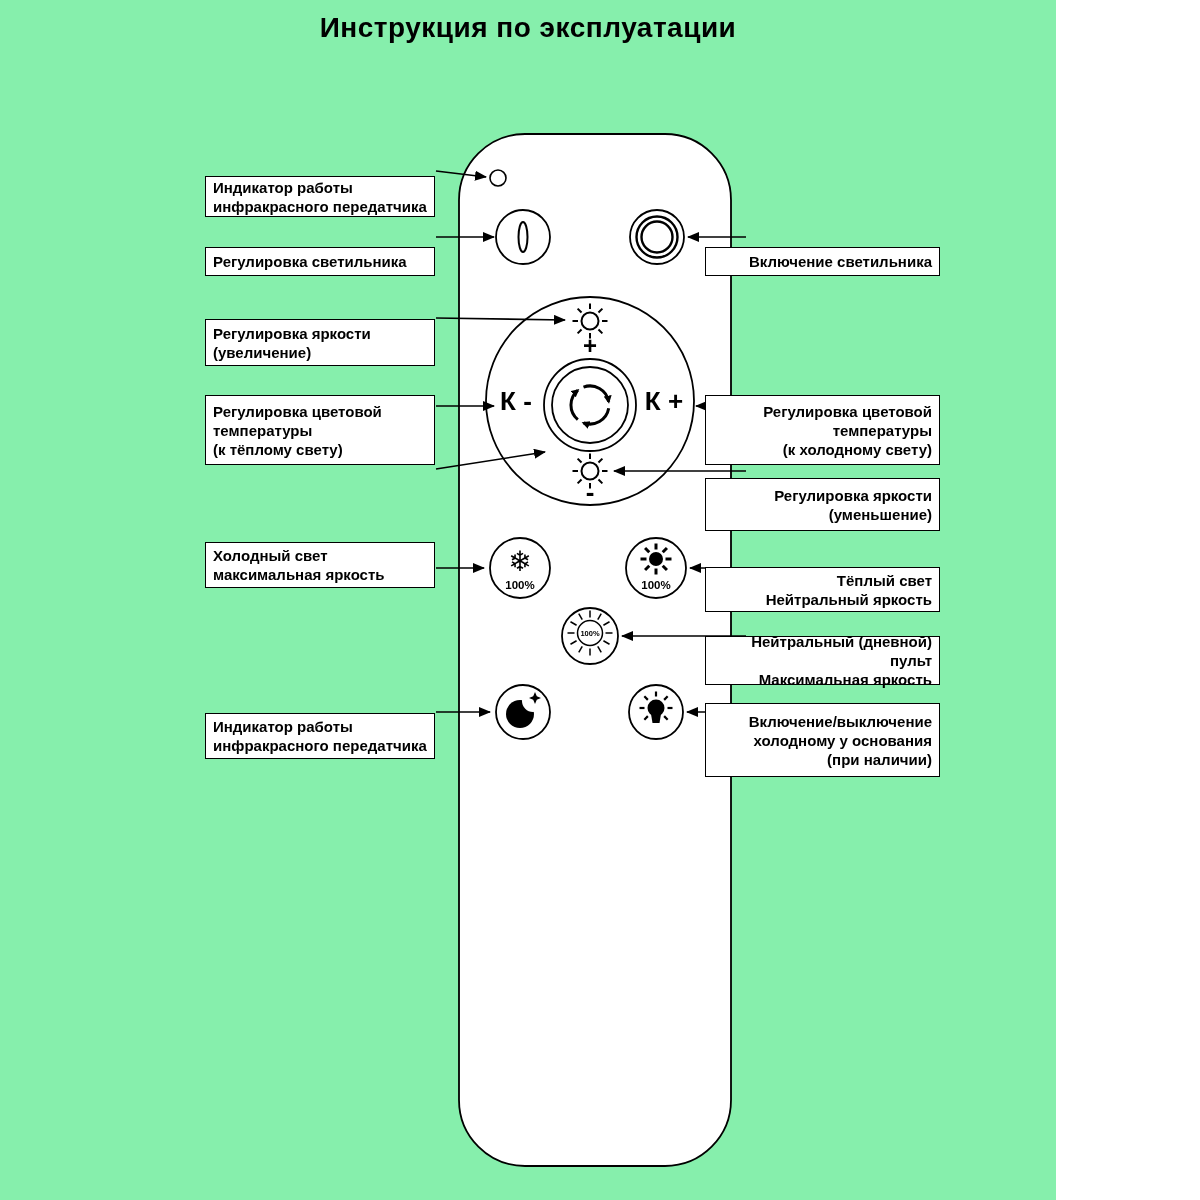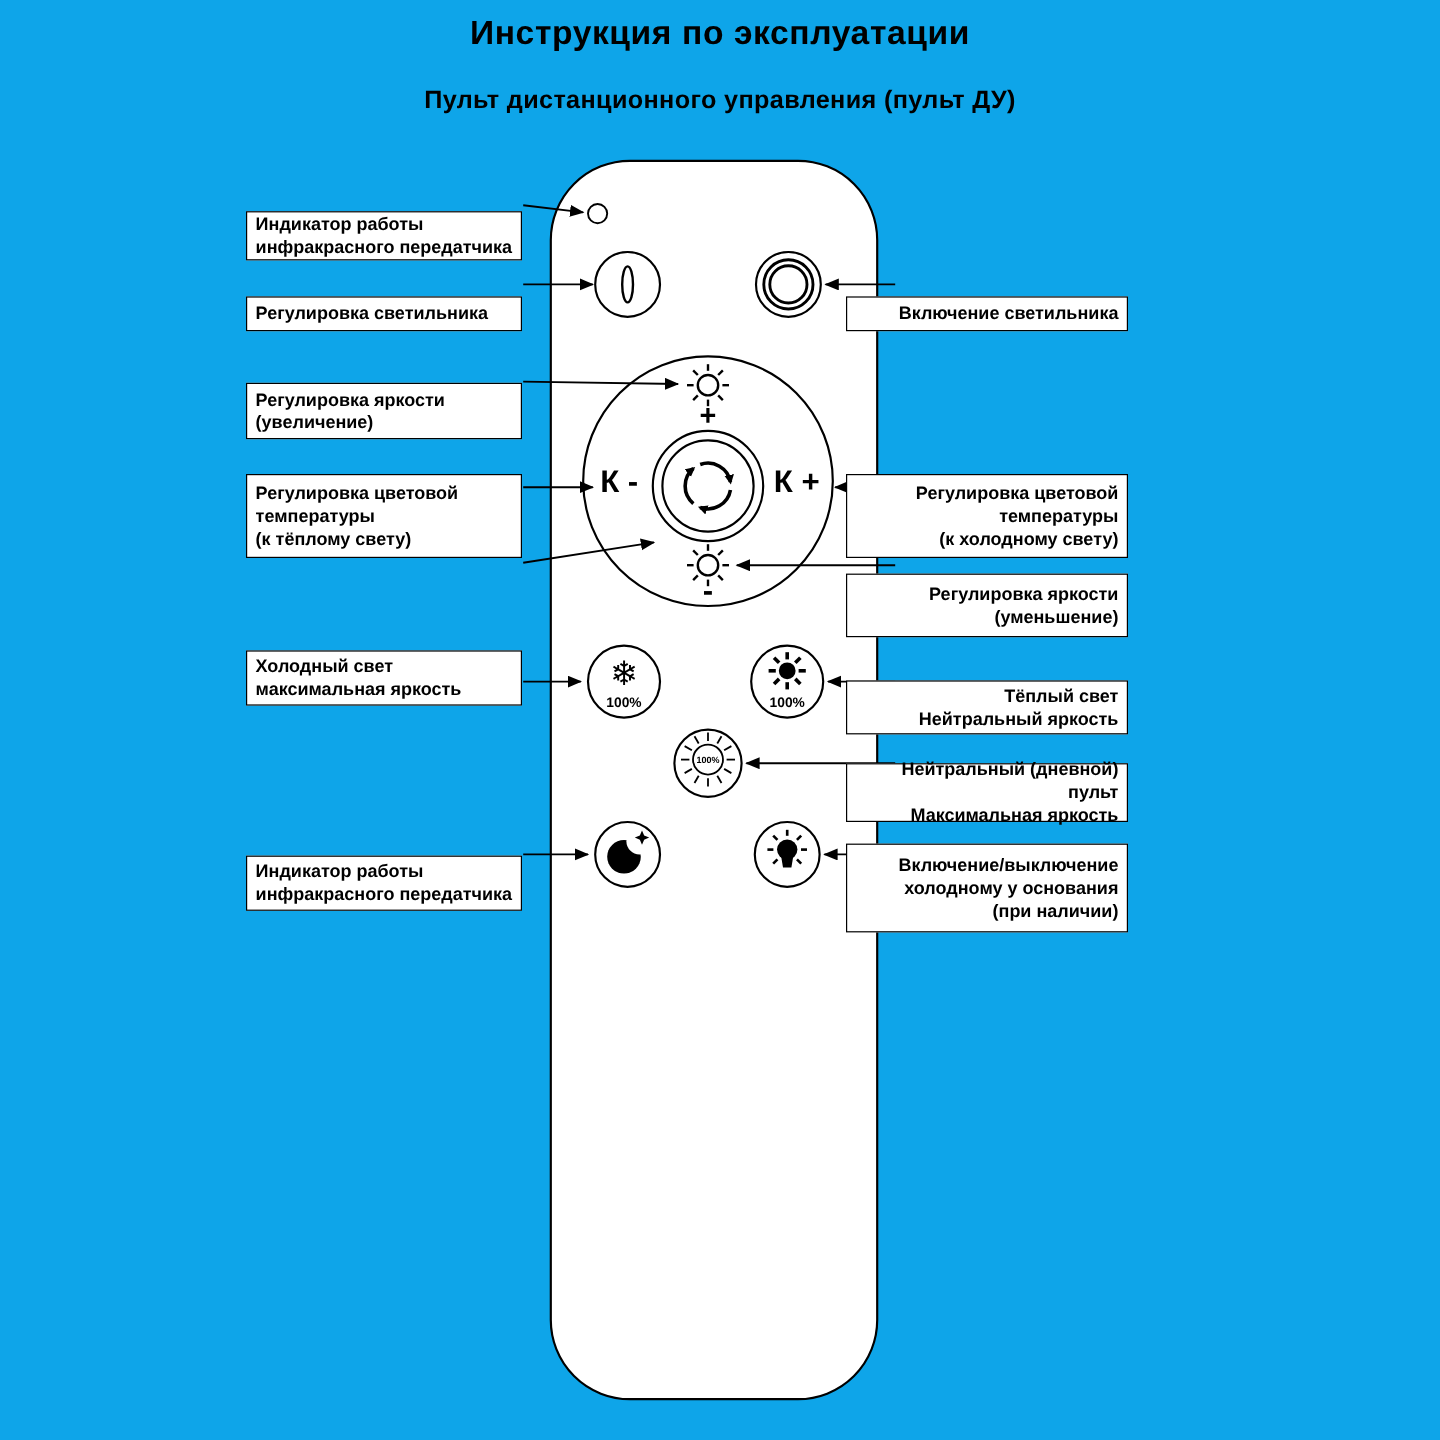--- a/index.html
+++ b/index.html
@@ -1,18 +1,18 @@
 <!DOCTYPE html>
 <html><head>
 <meta charset="utf-8">
 <style>
   * { margin:0; padding:0; box-sizing:border-box; }
   html,body { background:#ffffff; }
   body { font-family:"Liberation Sans", sans-serif; color:#000; }
-  .canvas { position:relative; width:1200px; height:1200px; background:#0ea5e9; overflow:hidden; }
+  .canvas { position:relative; width:1056px; height:1200px; background:#86efac; overflow:hidden; }
   .page-title {
     position:absolute; top:12px; left:0; width:100%;
     text-align:center; font-size:28px; font-weight:bold; letter-spacing:0.5px;
   }
   .page-subtitle {
     position:absolute; top:72px; left:0; width:100%;
     text-align:center; font-size:21px; font-weight:bold; letter-spacing:0.3px;
   }
   svg.diagram { position:absolute; top:0; left:0; }
   .label-box {
@@ -25,21 +25,20 @@
   .label-box.left  { left:205px; width:230px; padding-left:7px;  padding-right:4px; justify-content:flex-start; text-align:left; }
   .label-box.right { left:705px; width:235px; padding-right:7px; padding-left:4px;  justify-content:flex-end;  text-align:right; }
   svg text { font-family:"Liberation Sans","DejaVu Sans",sans-serif; fill:#000; }
 </style>
 </head>
 <body>
 
 <div class="canvas">
 
   <div class="page-title">Инструкция по эксплуатации</div>
-  <div class="page-subtitle">Пульт дистанционного управления (пульт ДУ)</div>
 
   <svg class="diagram" width="1200" height="1200" viewBox="0 0 1200 1200">
     <defs>
       <marker id="ah" markerWidth="13" markerHeight="11" refX="11" refY="5" orient="auto" markerUnits="userSpaceOnUse">
         <path d="M0,0 L12,5 L0,10 Z" fill="#000"></path>
       </marker>
       <marker id="ahs" markerWidth="9" markerHeight="9" refX="6" refY="4" orient="auto" markerUnits="userSpaceOnUse">
         <path d="M0,0 L8,4 L0,8 Z" fill="#000"></path>
       </marker>
     </defs>

